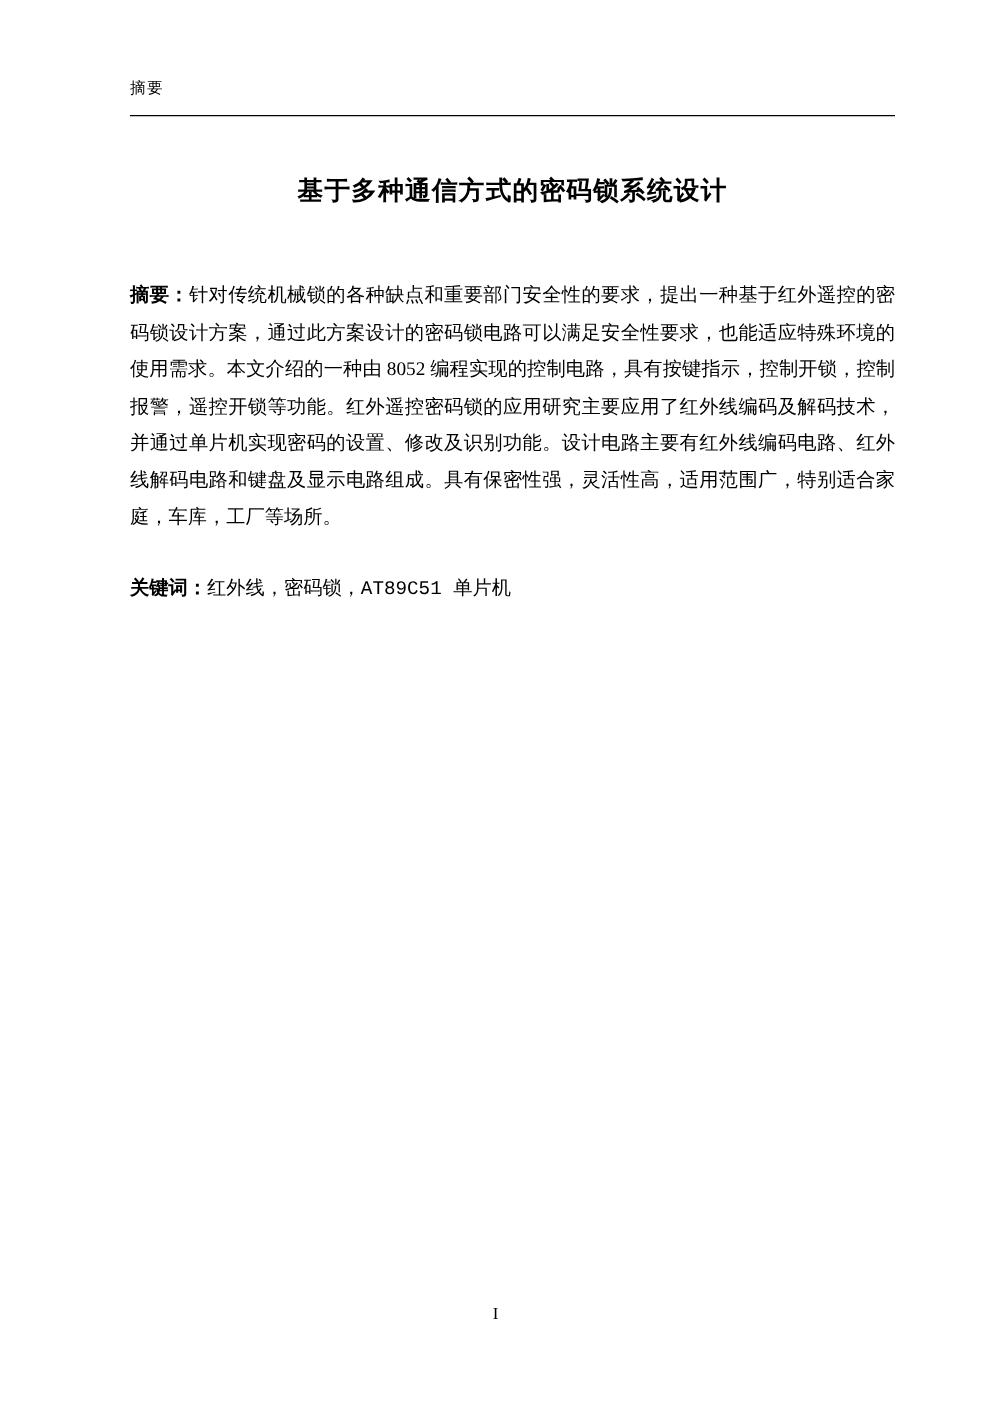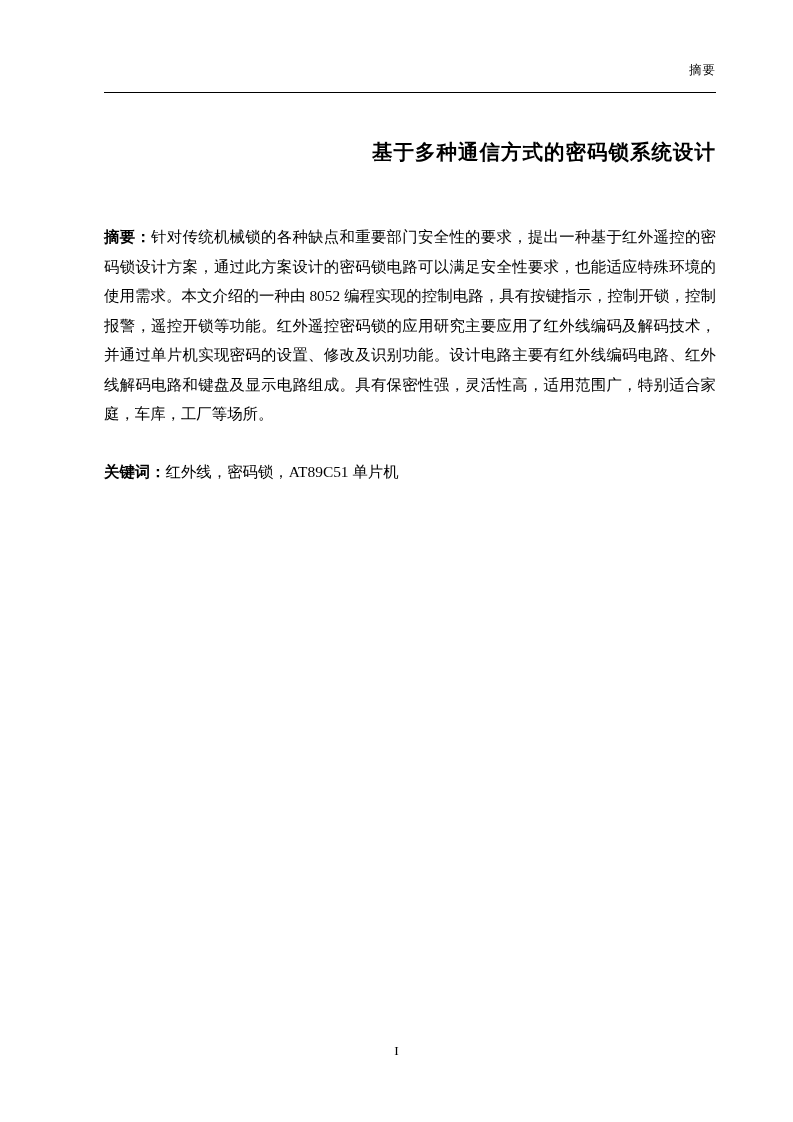--- a/index.html
+++ b/index.html
@@ -20,42 +20,42 @@
     left: 0;
     top: 0;
     width: 793px;
     height: 1122px;
   }
   .header {
     position: absolute;
     left: 104px;
     top: 62px;
     width: 612px;
-    text-align: right;
+    text-align: left;
     font-size: 12.5px;
     font-family: "Liberation Sans", "DejaVu Sans", sans-serif;
     color: #000;
     letter-spacing: 1px;
   }
   .header-rule {
     position: absolute;
     left: 104px;
     top: 92px;
     width: 612px;
     height: 0;
     border-top: 1.2px solid #000;
   }
   .content {
     position: absolute;
     left: 104px;
     top: 130px;
     width: 612px;
   }
   .doc-title {
-    text-align: right;
+    text-align: center;
     font-size: 20.5px;
     font-weight: bold;
     letter-spacing: 1px;
     margin: 0 0 0 0;
     padding-top: 8px;
     font-family: "Liberation Serif", "DejaVu Serif", serif;
   }
   .abstract-block {
     margin-top: 56px;
     font-size: 15.4px;
@@ -63,20 +63,21 @@
     text-align: justify;
     text-justify: inter-ideograph;
   }
   .abstract-block .lead {
     font-weight: bold;
   }
   .keywords-block {
     margin-top: 28px;
     font-size: 15.4px;
     line-height: 1.9;
+    font-family: Liberation Mono, monospace;
   }
   .keywords-block .lead {
     font-weight: bold;
   }
   .page-number {
     position: absolute;
     left: 0;
     top: 1043px;
     width: 793px;
     text-align: center;

